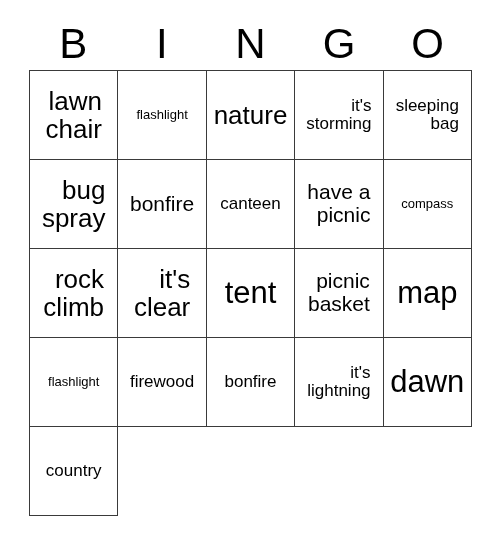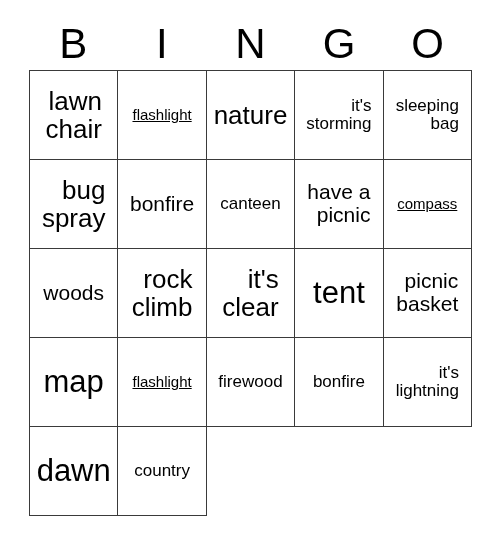--- a/index.html
+++ b/index.html
@@ -62,21 +62,21 @@
     align-items: center;
     justify-content: center;
     text-align: right;
     padding: 2px 3px;
     overflow: hidden;
     line-height: 1.08;
     word-break: break-word;
     background: #ffffff;
   }
   
-  .fs-xs { font-size: 15px; text-decoration: underline; }
+  .fs-xs { font-size: 13px; }
   .fs-s  { font-size: 17px; }
   .fs-m  { font-size: 21px; }
   .fs-l  { font-size: 26px; }
   .fs-xl { font-size: 31px; }
   .cell-text {
     display: block;
     white-space: pre-line;
   }
 </style>
 </head>
@@ -121,23 +121,20 @@
       <div class="bingo-cell fs-s">
         <span class="cell-text">canteen</span>
       </div>
       <div class="bingo-cell fs-m">
         <span class="cell-text">have a
 picnic</span>
       </div>
       <div class="bingo-cell fs-xs">
         <span class="cell-text">compass</span>
       </div>
-      <div class="bingo-cell fs-m">
-        <span class="cell-text">woods</span>
-      </div>
       <div class="bingo-cell fs-l">
         <span class="cell-text">rock
 climb</span>
       </div>
       <div class="bingo-cell fs-l">
         <span class="cell-text">it's
 clear</span>
       </div>
       <div class="bingo-cell fs-xl">
         <span class="cell-text">tent</span>

